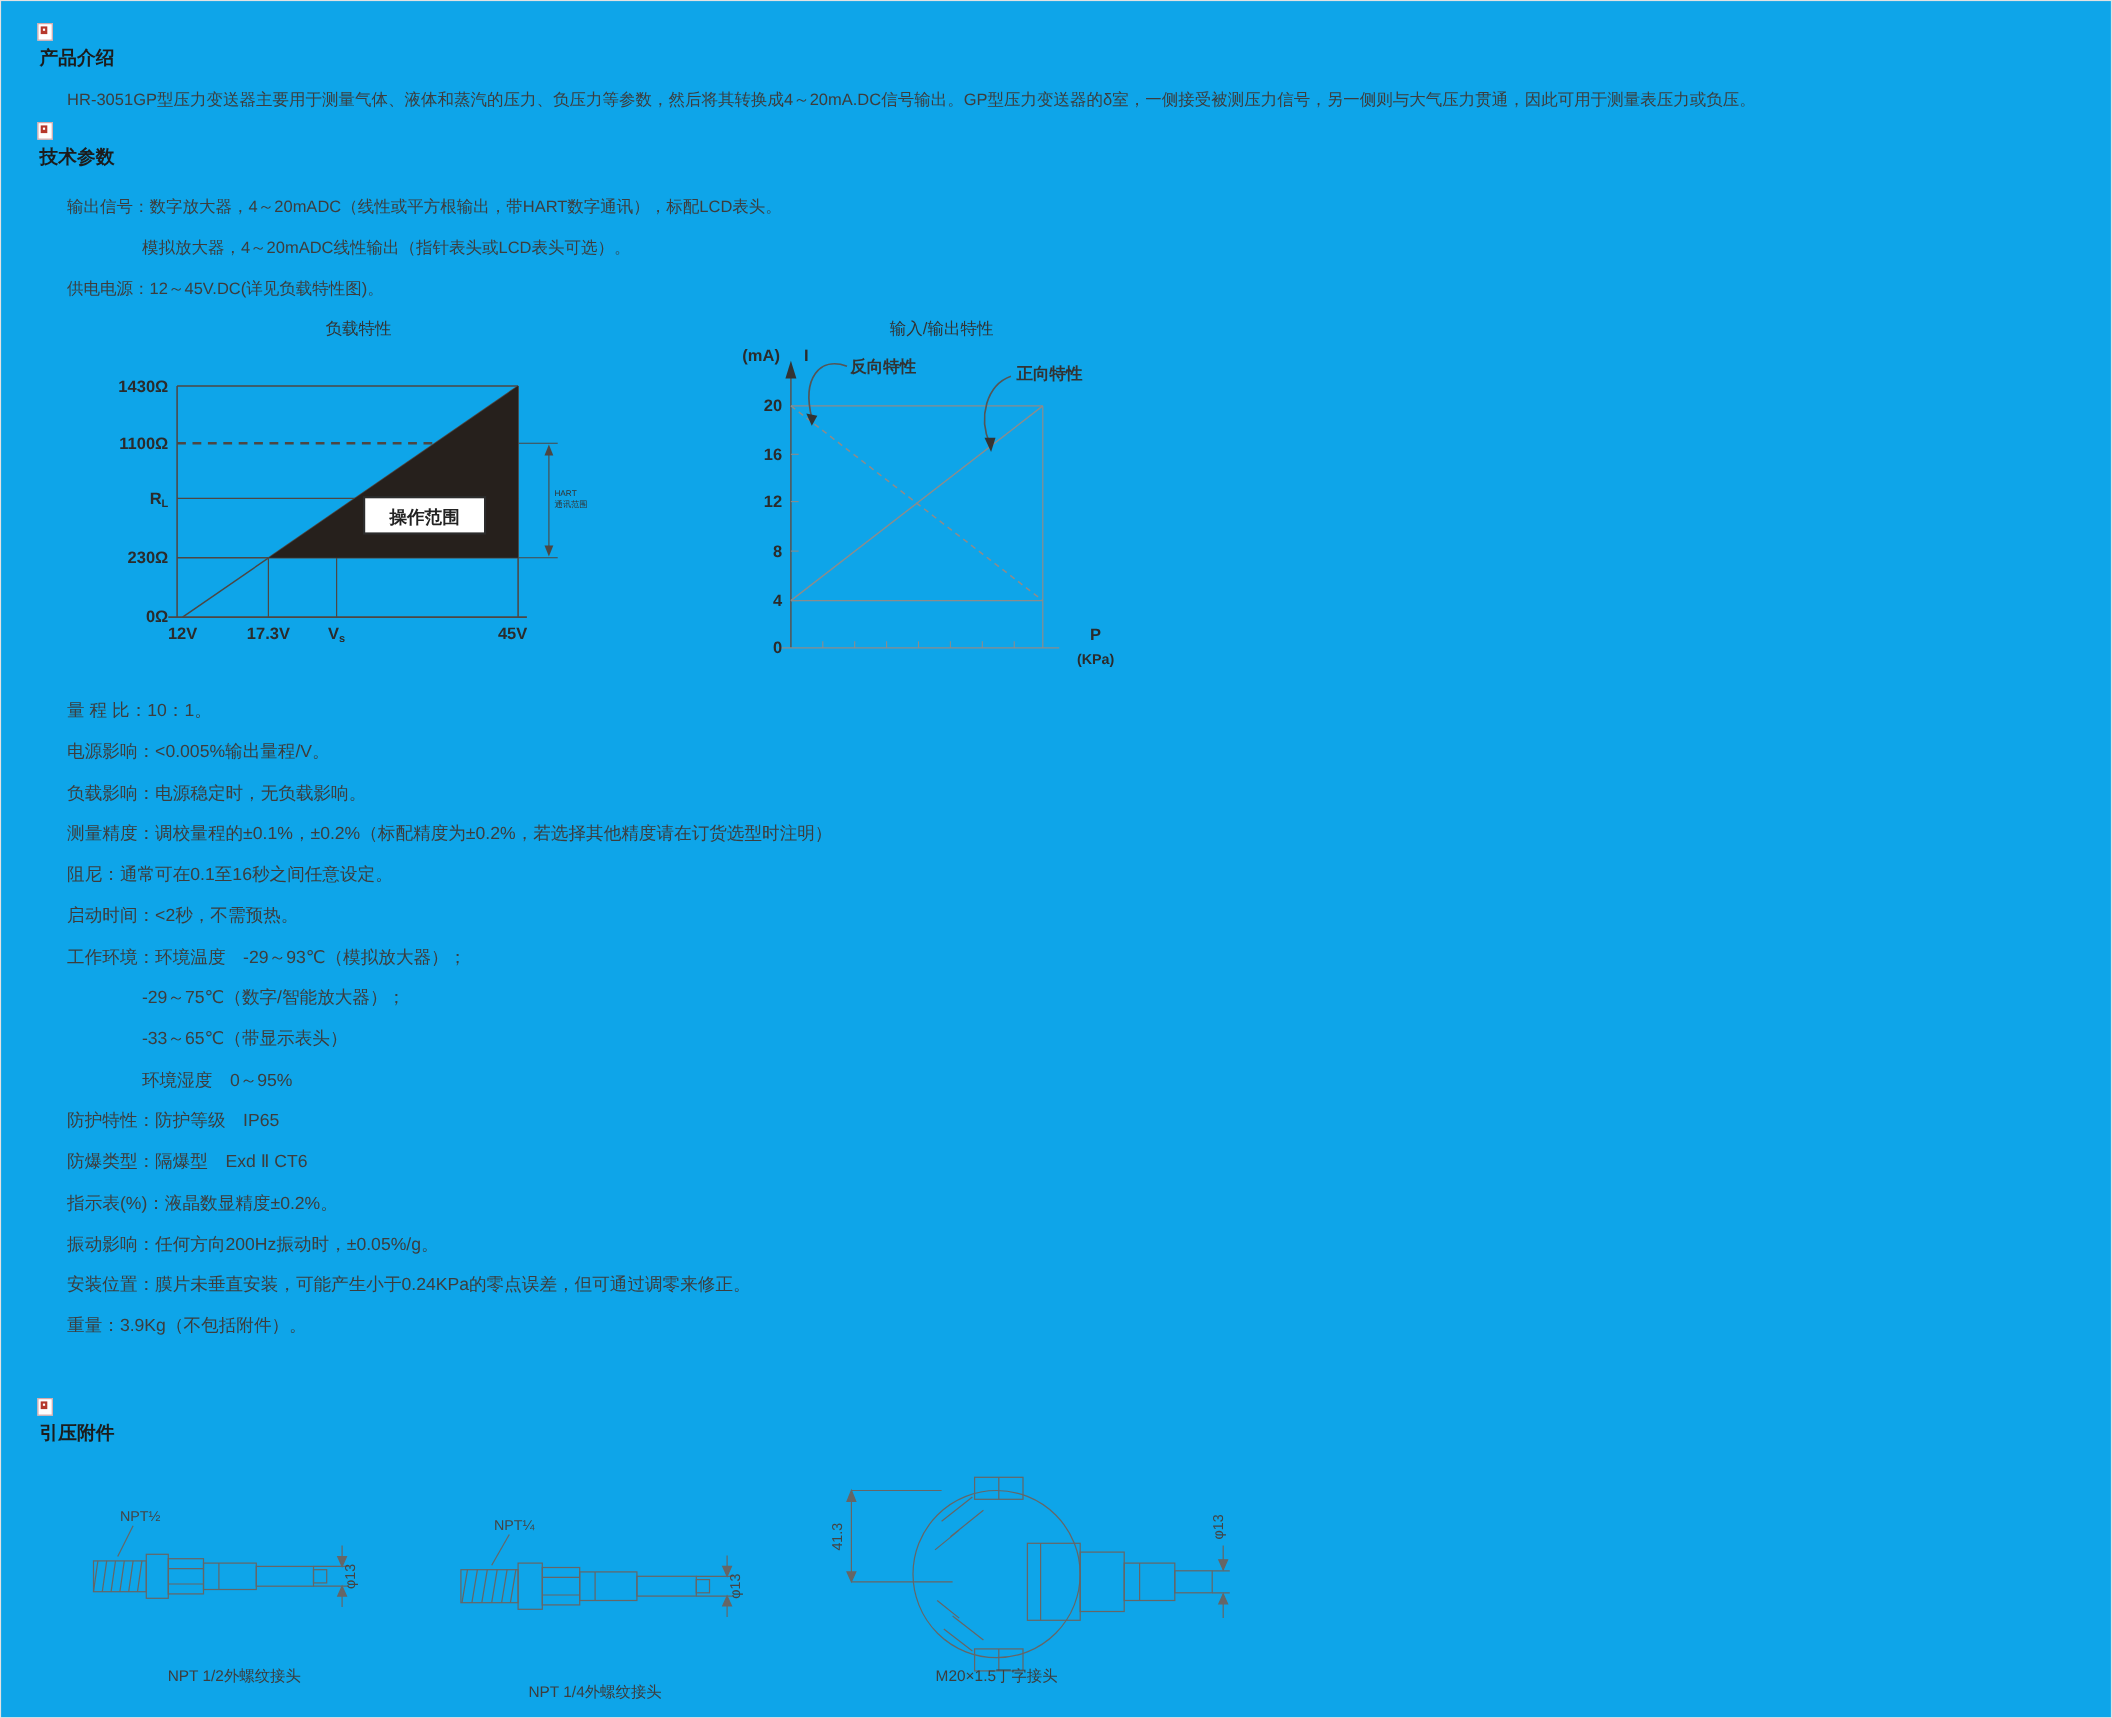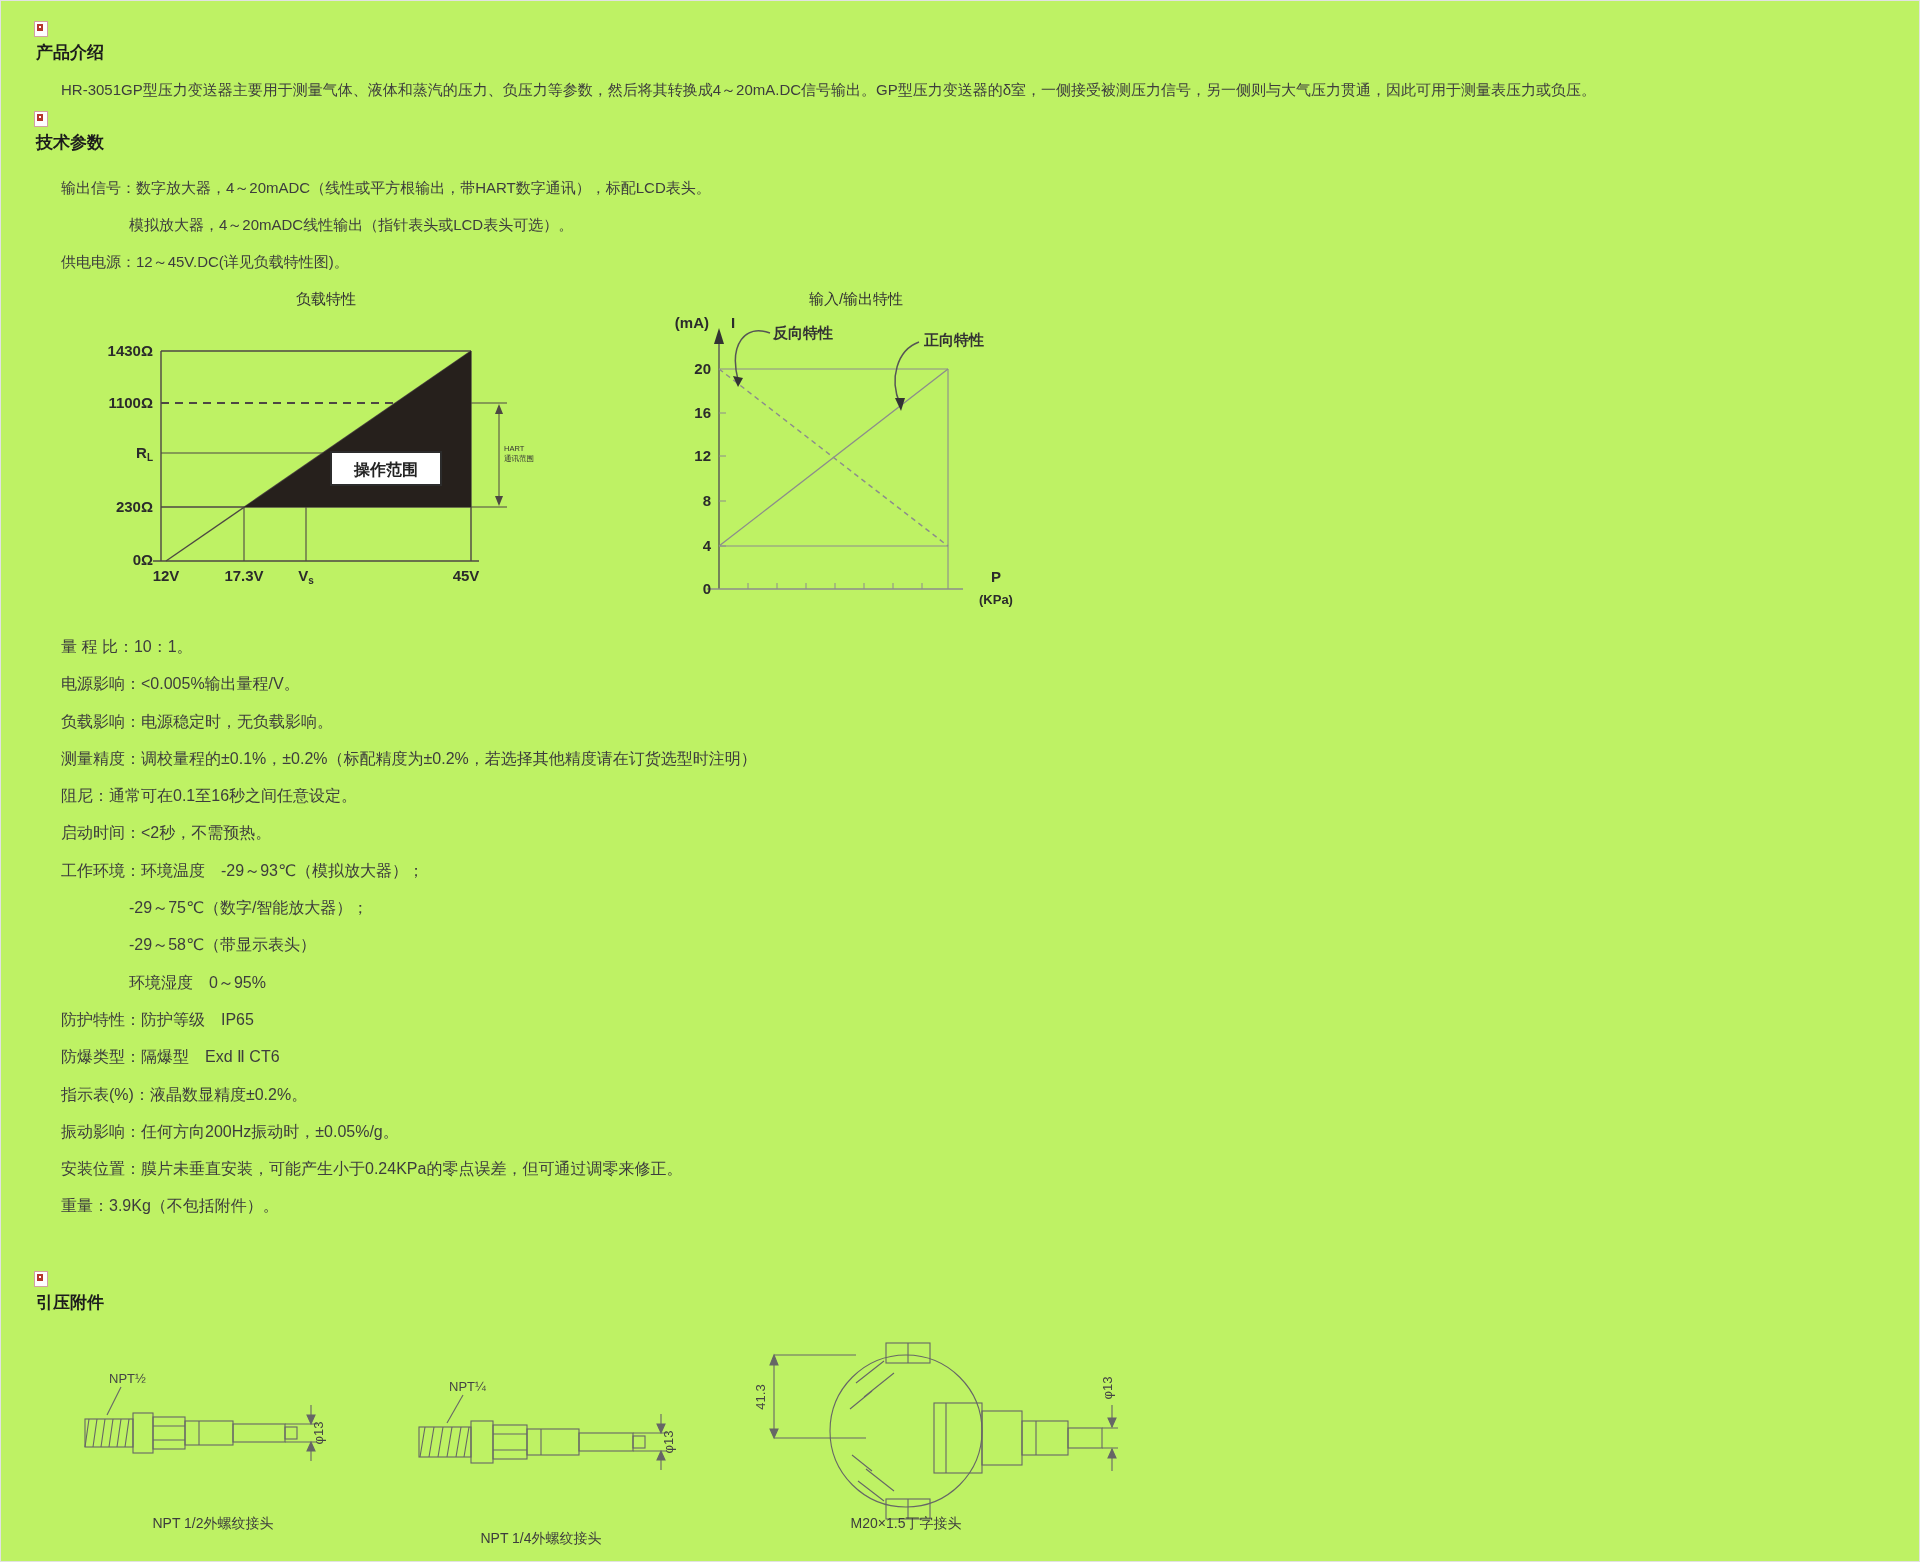--- a/index.html
+++ b/index.html
@@ -1,16 +1,16 @@
 <!DOCTYPE html>
 <html><head>
 <meta charset="utf-8">
 <style>
   html,body{margin:0;padding:0;background:#ffffff;}
-  #page{position:relative;width:1920px;height:1562px;background:#bef264;
+  #page{position:relative;width:1920px;height:1562px;background:#0ea5e9;
         font-family:"Liberation Sans","DejaVu Sans",sans-serif;color:#3f3f3f;
         border:1px solid #e2e2e2;box-sizing:border-box;overflow:hidden;}
   .sec-h{position:absolute;margin:0;font-size:17px;font-weight:bold;color:#1c1c1c;white-space:nowrap;}
   .line{position:absolute;font-size:15px;color:#3d3d3d;white-space:nowrap;}
   .bullet{position:absolute;width:12px;height:14px;border:1px solid #d3a0a0;background:#fefefe;}
   .bullet i{position:absolute;left:2px;top:2px;width:6px;height:7px;background:#b5372b;display:block;}
   .bullet i::after{content:"";position:absolute;left:2px;top:2px;width:2px;height:2px;background:#fff;}
   .params{position:absolute;left:60px;top:627px;font-size:16px;line-height:37.3px;color:#3d3d3d;}
   .param{white-space:nowrap;}
   .param.indent{padding-left:68px;}
@@ -134,21 +134,21 @@
 
   <div class="params">
     <div class="param">量 程 比：10：1。</div>
     <div class="param">电源影响：&lt;0.005%输出量程/V。</div>
     <div class="param">负载影响：电源稳定时，无负载影响。</div>
     <div class="param">测量精度：调校量程的±0.1%，±0.2%（标配精度为±0.2%，若选择其他精度请在订货选型时注明）</div>
     <div class="param">阻尼：通常可在0.1至16秒之间任意设定。</div>
     <div class="param">启动时间：&lt;2秒，不需预热。</div>
     <div class="param">工作环境：环境温度　-29～93℃（模拟放大器）；</div>
     <div class="param indent">-29～75℃（数字/智能放大器）；</div>
-    <div class="param indent">-29～58℃（带显示表头）</div>
+    <div class="param indent">-33～65℃（带显示表头）</div>
     <div class="param indent">环境湿度　0～95%</div>
     <div class="param">防护特性：防护等级　IP65</div>
     <div class="param">防爆类型：隔爆型　Exd Ⅱ CT6</div>
     <div class="param">指示表(%)：液晶数显精度±0.2%。</div>
     <div class="param">振动影响：任何方向200Hz振动时，±0.05%/g。</div>
     <div class="param">安装位置：膜片未垂直安装，可能产生小于0.24KPa的零点误差，但可通过调零来修正。</div>
     <div class="param">重量：3.9Kg（不包括附件）。</div>
   </div>
 
   <div class="bullet" style="left:33px;top:1270px;">

